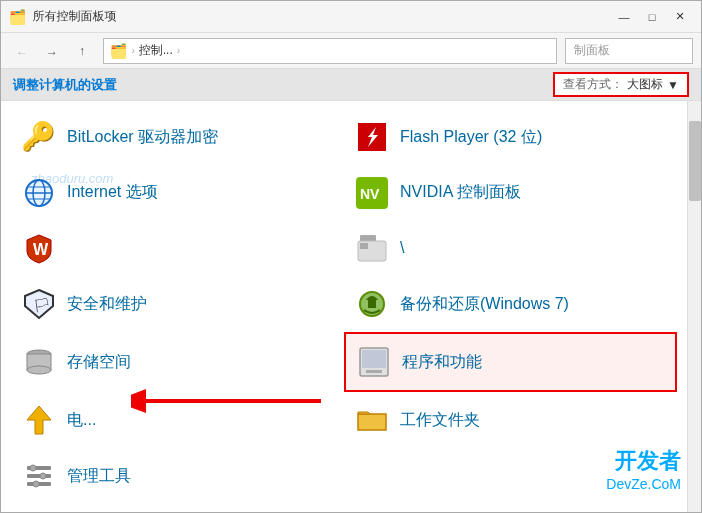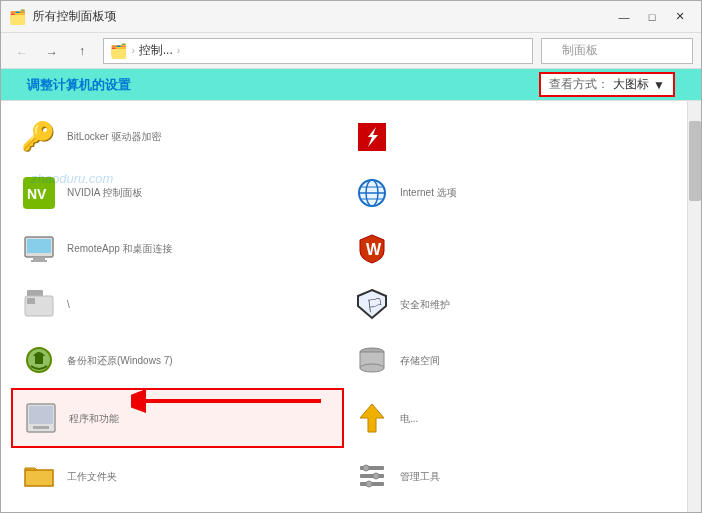--- a/index.html
+++ b/index.html
@@ -96,39 +96,39 @@
       color: #333;
       margin: 0 4px;
     }
 
     .address-separator {
       color: #aaa;
       font-size: 10px;
     }
 
     .search-box {
-      width: 152px;
+      width: 128px;
       height: 26px;
       border: 1px solid #bbb;
       background: white;
       display: flex;
       align-items: center;
-      padding: 0 20px;
+      padding: 0 8px;
       font-size: 12px;
       color: #999;
     }
 
     
     .toolbar {
       height: 32px;
-      background: #5eead4;
+      background: #e5e5e5;
       border-bottom: 1px solid #ddd;
       display: flex;
       align-items: center;
-      padding: 0 26px;
+      padding: 0 12px;
       justify-content: space-between;
     }
 
     .toolbar-title {
       font-size: 13px;
       color: #0078d4;
       font-weight: bold;
     }
 
     .view-control {
@@ -182,22 +182,22 @@
       width: 36px;
       height: 36px;
       flex-shrink: 0;
       display: flex;
       align-items: center;
       justify-content: center;
       font-size: 28px;
     }
 
     .item-label {
-      font-size: 10px;
-      color: #737373;
+      font-size: 16px;
+      color: #0369a1;
       line-height: 1.3;
     }
 
     
     .scrollbar {
       width: 14px;
       background: #f0f0f0;
       border-left: 1px solid #ddd;
       display: flex;
       flex-direction: column;
@@ -291,52 +291,42 @@
           <div class="item-icon" style="font-size: 28px;">🔑</div>
           <span class="item-label">BitLocker 驱动器加密</span>
         </div>
         <div class="grid-item">
           <div class="item-icon">
             <svg width="28" height="28" viewBox="0 0 28 28">
               <rect width="28" height="28" fill="#cc0000"></rect>
               <polygon points="18,4 10,14 14,14 10,24 20,12 15,12" fill="white"></polygon>
             </svg>
           </div>
-        </div>
-        <div class="grid-item">
-          <div class="item-icon">
-            <svg width="32" height="32" viewBox="0 0 32 32">
-              <rect width="32" height="32" rx="4" fill="#76b900"></rect>
-              <text x="4" y="22" font-size="14" fill="white" font-weight="bold">NV</text>
-            </svg>
-          </div>
-          <span class="item-label">NVIDIA 控制面板</span>
+          <span class="item-label">Flash Player (32 位)</span>
         </div>
         <div class="grid-item">
           <div class="item-icon">
             <svg width="32" height="32" viewBox="0 0 32 32">
               <circle cx="16" cy="16" r="13" fill="#e8f4ff" stroke="#1a6dc8" stroke-width="2"></circle>
               <ellipse cx="16" cy="16" rx="6" ry="13" fill="none" stroke="#1a6dc8" stroke-width="1.5"></ellipse>
               <line x1="3" y1="16" x2="29" y2="16" stroke="#1a6dc8" stroke-width="1.5"></line>
               <line x1="5" y1="10" x2="27" y2="10" stroke="#1a6dc8" stroke-width="1"></line>
               <line x1="5" y1="22" x2="27" y2="22" stroke="#1a6dc8" stroke-width="1"></line>
             </svg>
           </div>
           <span class="item-label">Internet 选项</span>
         </div>
         <div class="grid-item">
           <div class="item-icon">
             <svg width="32" height="32" viewBox="0 0 32 32">
-              <rect x="2" y="4" width="28" height="20" rx="2" fill="#ddd" stroke="#888" stroke-width="1.5"></rect>
-              <rect x="4" y="6" width="24" height="14" fill="#87ceeb"></rect>
-              <rect x="10" y="24" width="12" height="3" fill="#aaa"></rect>
-              <rect x="8" y="27" width="16" height="2" fill="#aaa"></rect>
-            </svg>
-          </div>
-          <span class="item-label">RemoteApp 和桌面连接</span>
+              <rect width="32" height="32" rx="4" fill="#76b900"></rect>
+              <text x="4" y="22" font-size="14" fill="white" font-weight="bold">NV</text>
+            </svg>
+          </div>
+          <span class="item-label">NVIDIA 控制面板</span>
         </div>
         <div class="grid-item">
           <div class="item-icon">
             <svg width="32" height="32" viewBox="0 0 32 32">
               <path d="M16 2 L28 7 L28 18 Q28 26 16 30 Q4 26 4 18 L4 7 Z" fill="#cc3300" stroke="#a00" stroke-width="1"></path>
               <text x="10" y="22" font-size="16" fill="white" font-weight="bold">W</text>
             </svg>
           </div>
         </div>
         <div class="grid-item">
@@ -419,20 +409,24 @@
           <span class="item-label">管理工具</span>
         </div>
       </div>
     <div class="scrollbar">
       <div class="scrollbar-thumb"></div>
     </div>
   </div>
 
   <div class="watermark">zhaoduru.com</div>
 
+  <div class="dev-badge">
+    <div class="dev-badge-line1">开发者</div>
+    <div class="dev-badge-line2">DevZe.CoM</div>
+  </div>
 
   <svg style="position:absolute; top:370px; left:130px; pointer-events:none; z-index:10;" width="200" height="60">
 
     <defs>
       <marker id="arrowhead" markerWidth="8" markerHeight="6" refX="0" refY="3" orient="auto">
         <polygon points="0 0, 8 3, 0 6" fill="#e00"></polygon>
       </marker>
     </defs>
     <line x1="190" y1="30" x2="15" y2="30" stroke="#e00" stroke-width="4" marker-end="url(#arrowhead)"></line>
   </svg>

